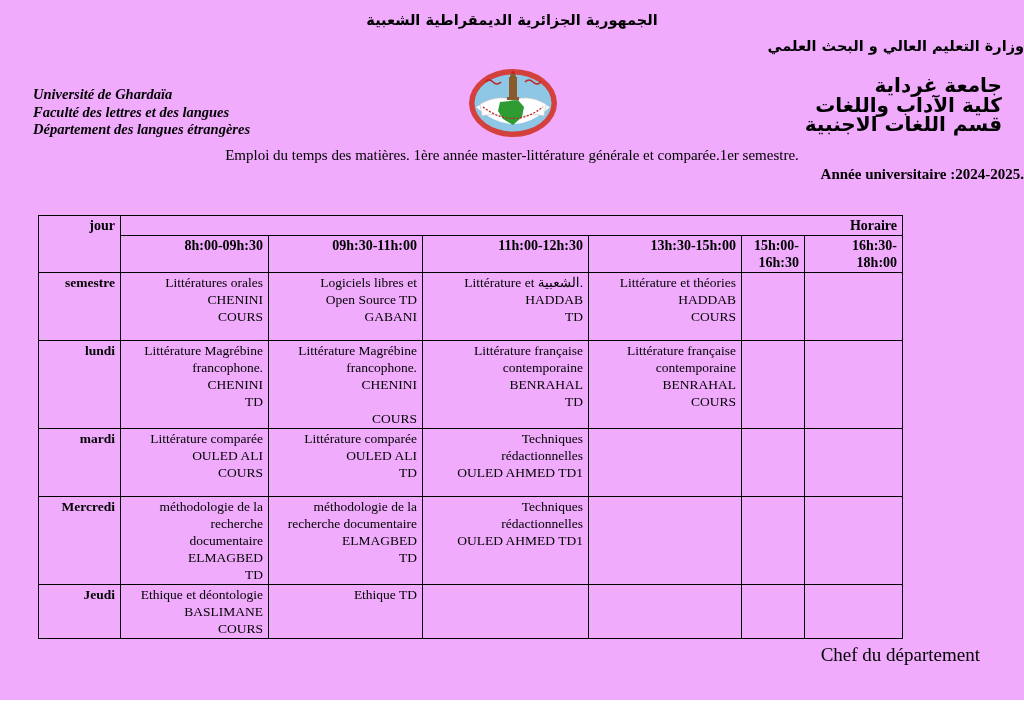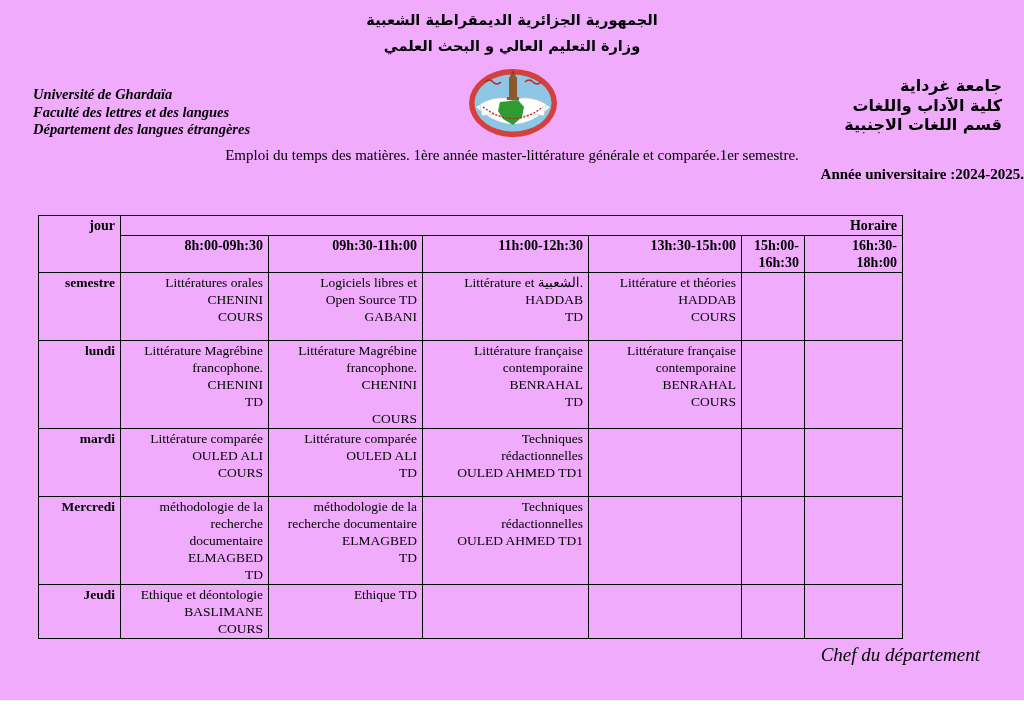--- a/index.html
+++ b/index.html
@@ -3,45 +3,45 @@
 <meta charset="utf-8">
 <style>
   html,body{margin:0;padding:0;background:#fff;}
   #page{
     position:relative;width:1024px;height:700px;background:#f0abfc;
     font-family:"Liberation Serif",serif;color:#000;overflow:hidden;
   }
   
   .ar{font-family:"DejaVu Sans",sans-serif;direction:rtl;font-weight:bold;}
   #republic1{position:absolute;top:12px;left:0;right:0;text-align:center;font-size:14.5px;}
-  #republic2{position:absolute;top:38px;left:0;right:0;text-align:center;font-size:14.5px;}
+  #republic2{position:absolute;top:38px;left:0;right:0;text-align:right;font-size:14.5px;}
   
   #inst-fr{position:absolute;top:86px;left:33px;font-weight:bold;font-style:italic;
            font-size:14.5px;line-height:17.5px;}
   
-  #inst-ar{position:absolute;top:76px;right:22px;text-align:right;font-size:16px;line-height:19.5px;margin-left:11px;}
+  #inst-ar{position:absolute;top:76px;right:22px;text-align:right;font-size:20px;line-height:19.5px;margin-left:11px;}
   
   #logo{position:absolute;top:67px;left:467px;width:92px;height:72px;}
   
   #title1{position:absolute;top:147px;left:0;right:0;text-align:center;font-weight:normal;font-size:15px;}
   #title2{position:absolute;top:166px;left:0;right:0;text-align:right;font-weight:bold;font-size:15px;}
   
   #timetable{
     position:absolute;left:38px;top:215px;border-collapse:collapse;table-layout:fixed;width:864px;
   }
   #timetable td,#timetable th{
     border:1.5px solid #000;vertical-align:top;text-align:right;
     padding:1px 5px;font-size:13.5px;line-height:17px;white-space:pre-line;
     overflow:hidden;
   }
   #timetable th{font-weight:bold;font-size:14px;}
   th.horaire{text-align:center;}
   td.day{font-weight:bold;}
   
-  #signature{position:absolute;top:644px;right:44px;font-size:19px;font-style:italic;}
+  #signature{position:absolute;top:644px;right:44px;font-size:19px;}
 </style>
 </head>
 <body>
 
 <div id="page">
 
   <div id="republic1" class="ar">الجمهورية الجزائرية الديمقراطية الشعبية</div>
   <div id="republic2" class="ar">وزارة التعليم العالي و البحث العلمي</div>
 
   <div id="inst-fr">

